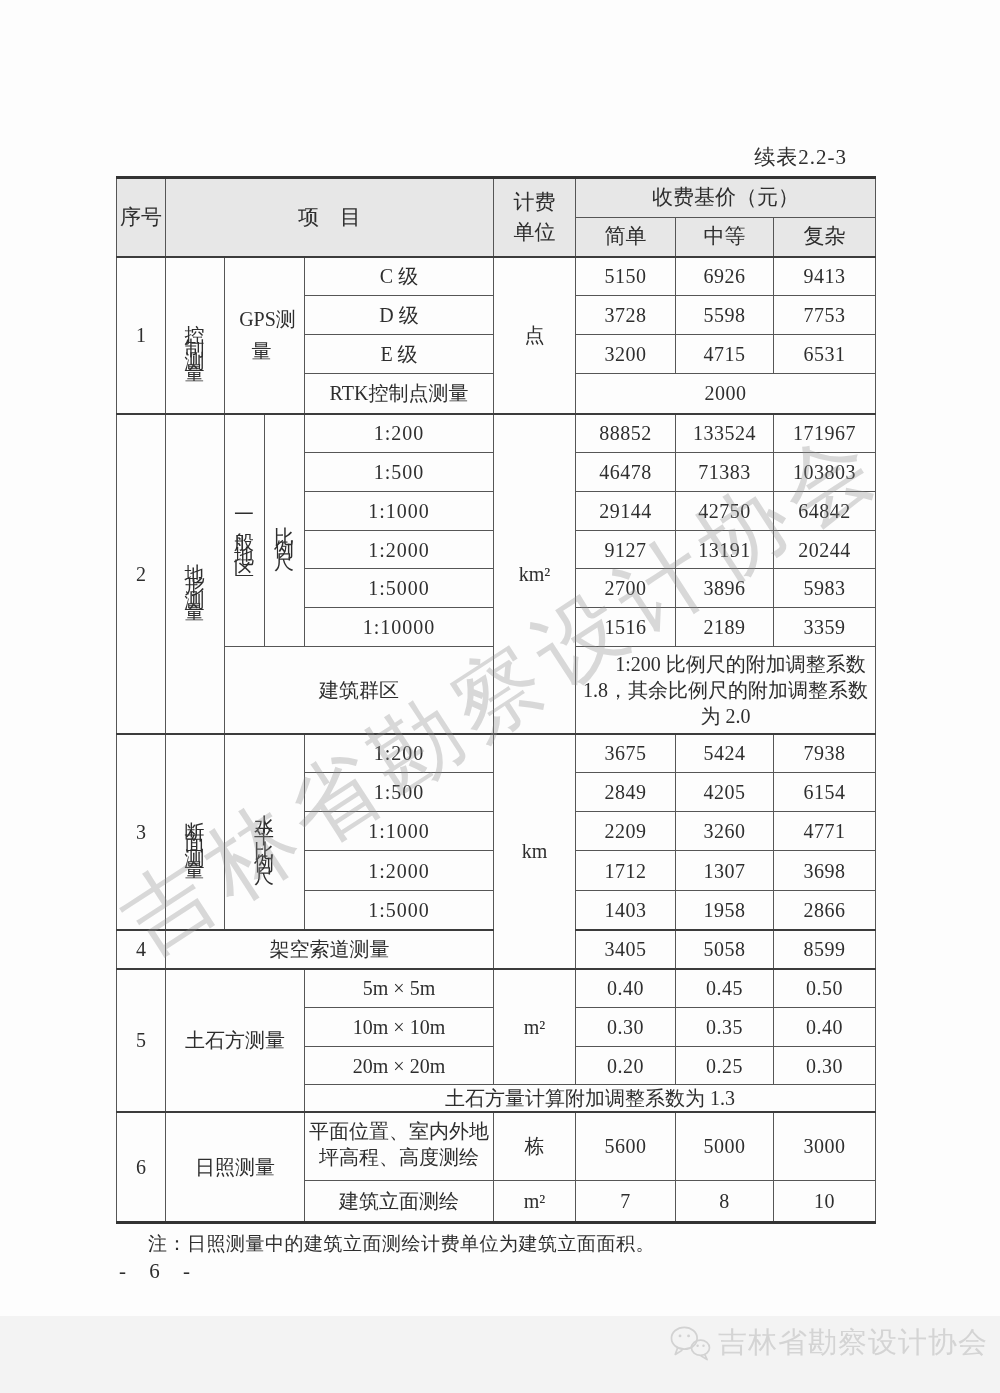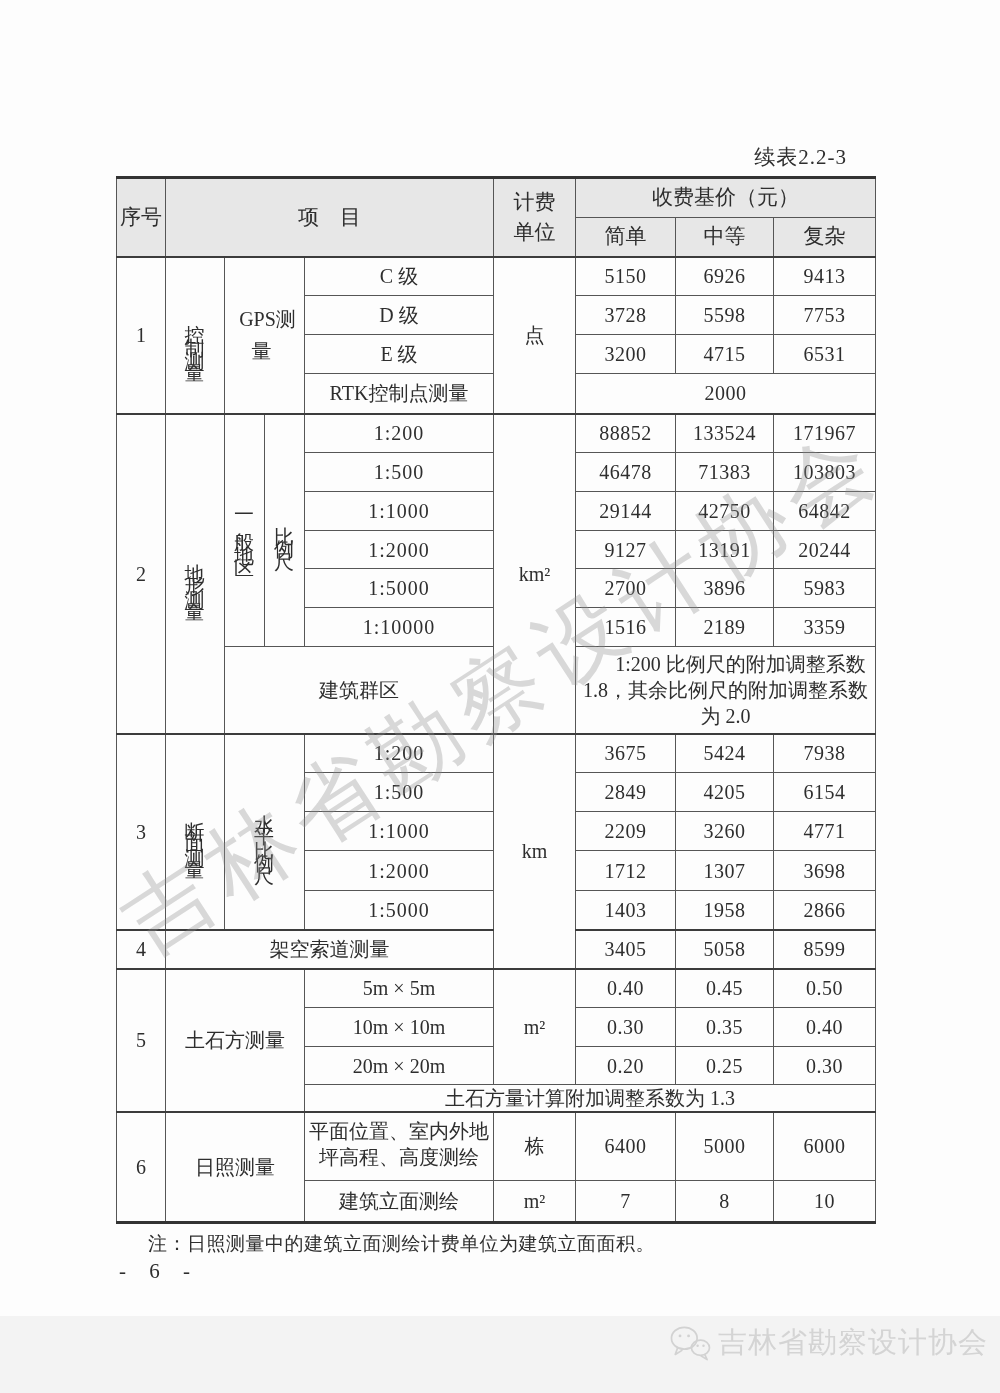--- a/index.html
+++ b/index.html
@@ -215,23 +215,23 @@
       </tr>
       <tr style="height:22px">
         <td colspan="5" class="note2">土石方量计算附加调整系数为 1.3</td>
       </tr>
 
       <tr class="sec" style="height:68px">
         <td rowspan="2">6</td>
         <td rowspan="2" colspan="3">日照测量</td>
         <td class="wrapitem">平面位置、室内外地坪高程、高度测绘</td>
         <td>栋</td>
-        <td class="num">6400</td>
+        <td class="num">5600</td>
         <td class="num">5000</td>
-        <td class="num">6000</td>
+        <td class="num">3000</td>
       </tr>
       <tr style="height:42px">
         <td>建筑立面测绘</td>
         <td>m²</td>
         <td class="num">7</td>
         <td class="num">8</td>
         <td class="num">10</td>
       </tr>
     </tbody>
   </table>

